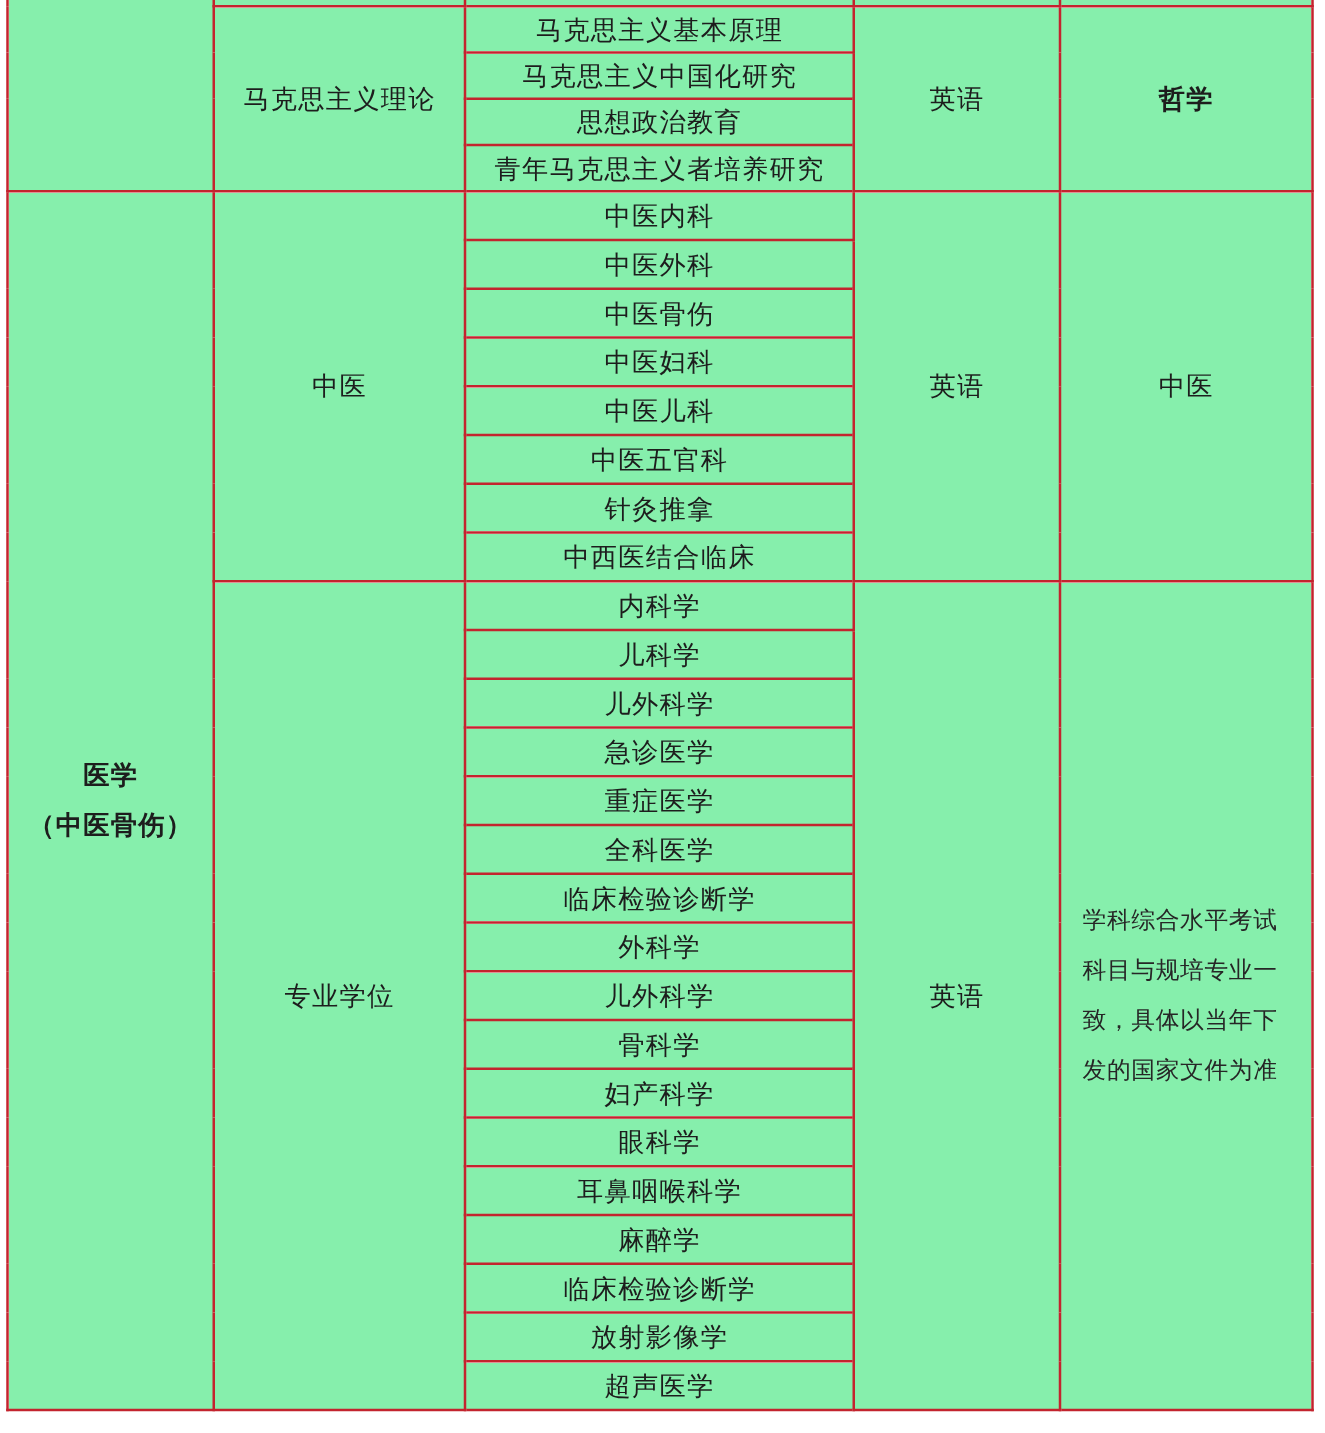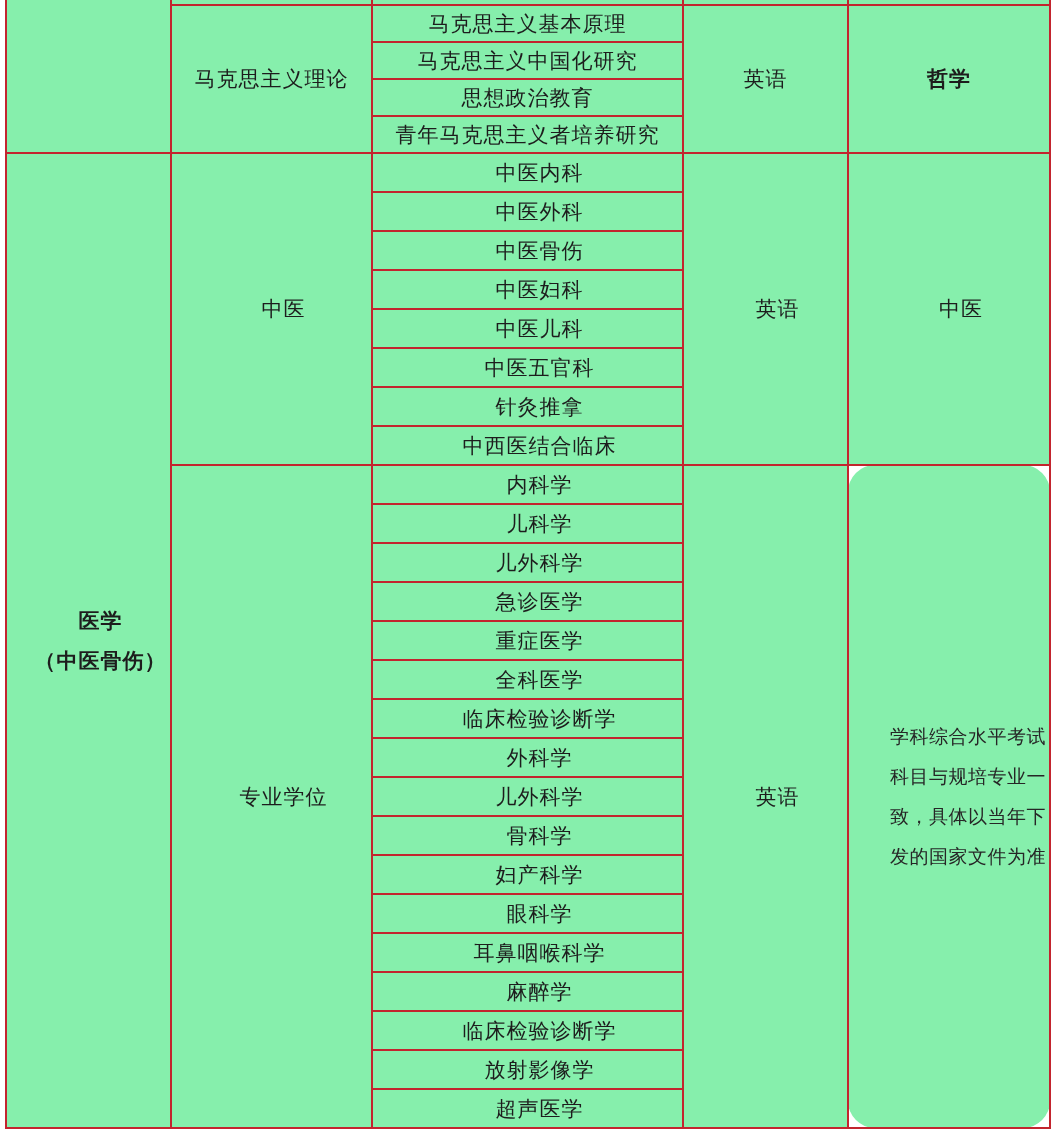--- a/index.html
+++ b/index.html
@@ -24,28 +24,28 @@
     text-align: center;
     vertical-align: middle;
     padding: 0;
     font-size: 21px;
     color: #1d1d1d;
     letter-spacing: 1px;
     overflow: hidden;
   }
   tr.sliver td { height: 4px; border-top: 0; }
   tr.r-marx td { height: 35px; }
-  tr.r-std td { height: 37px; padding-left: 24px; }
+  tr.r-std td { height: 37px; }
   td.edge-left  { border-left-width: 3px; border-left-color: var(--red-dark, #9f1c26); }
   td.edge-right { border-right-width: 3px; border-right-color: var(--red-dark, #9f1c26); }
   td.group-start { border-top-width: 3px; border-top-color: var(--red-dark, #9f1c26); }
   td.edge-bottom { border-bottom-width: 4px; border-bottom-color: var(--red-darker, #8e1a22); }
   td.bold { font-weight: 700; }
   td.multiline { white-space: pre-line; line-height: 40px; }
-  td.note-cell { text-align: left; border-radius: 27px; }
+  td.note-cell { text-align: left; }
   .note-text {
     width: 156px;
     margin-left: 17px;
     font-size: 19px;
     line-height: 40px;
     letter-spacing: 0.5px;
     color: #262626;
     text-align: left;
   }
 </style>

